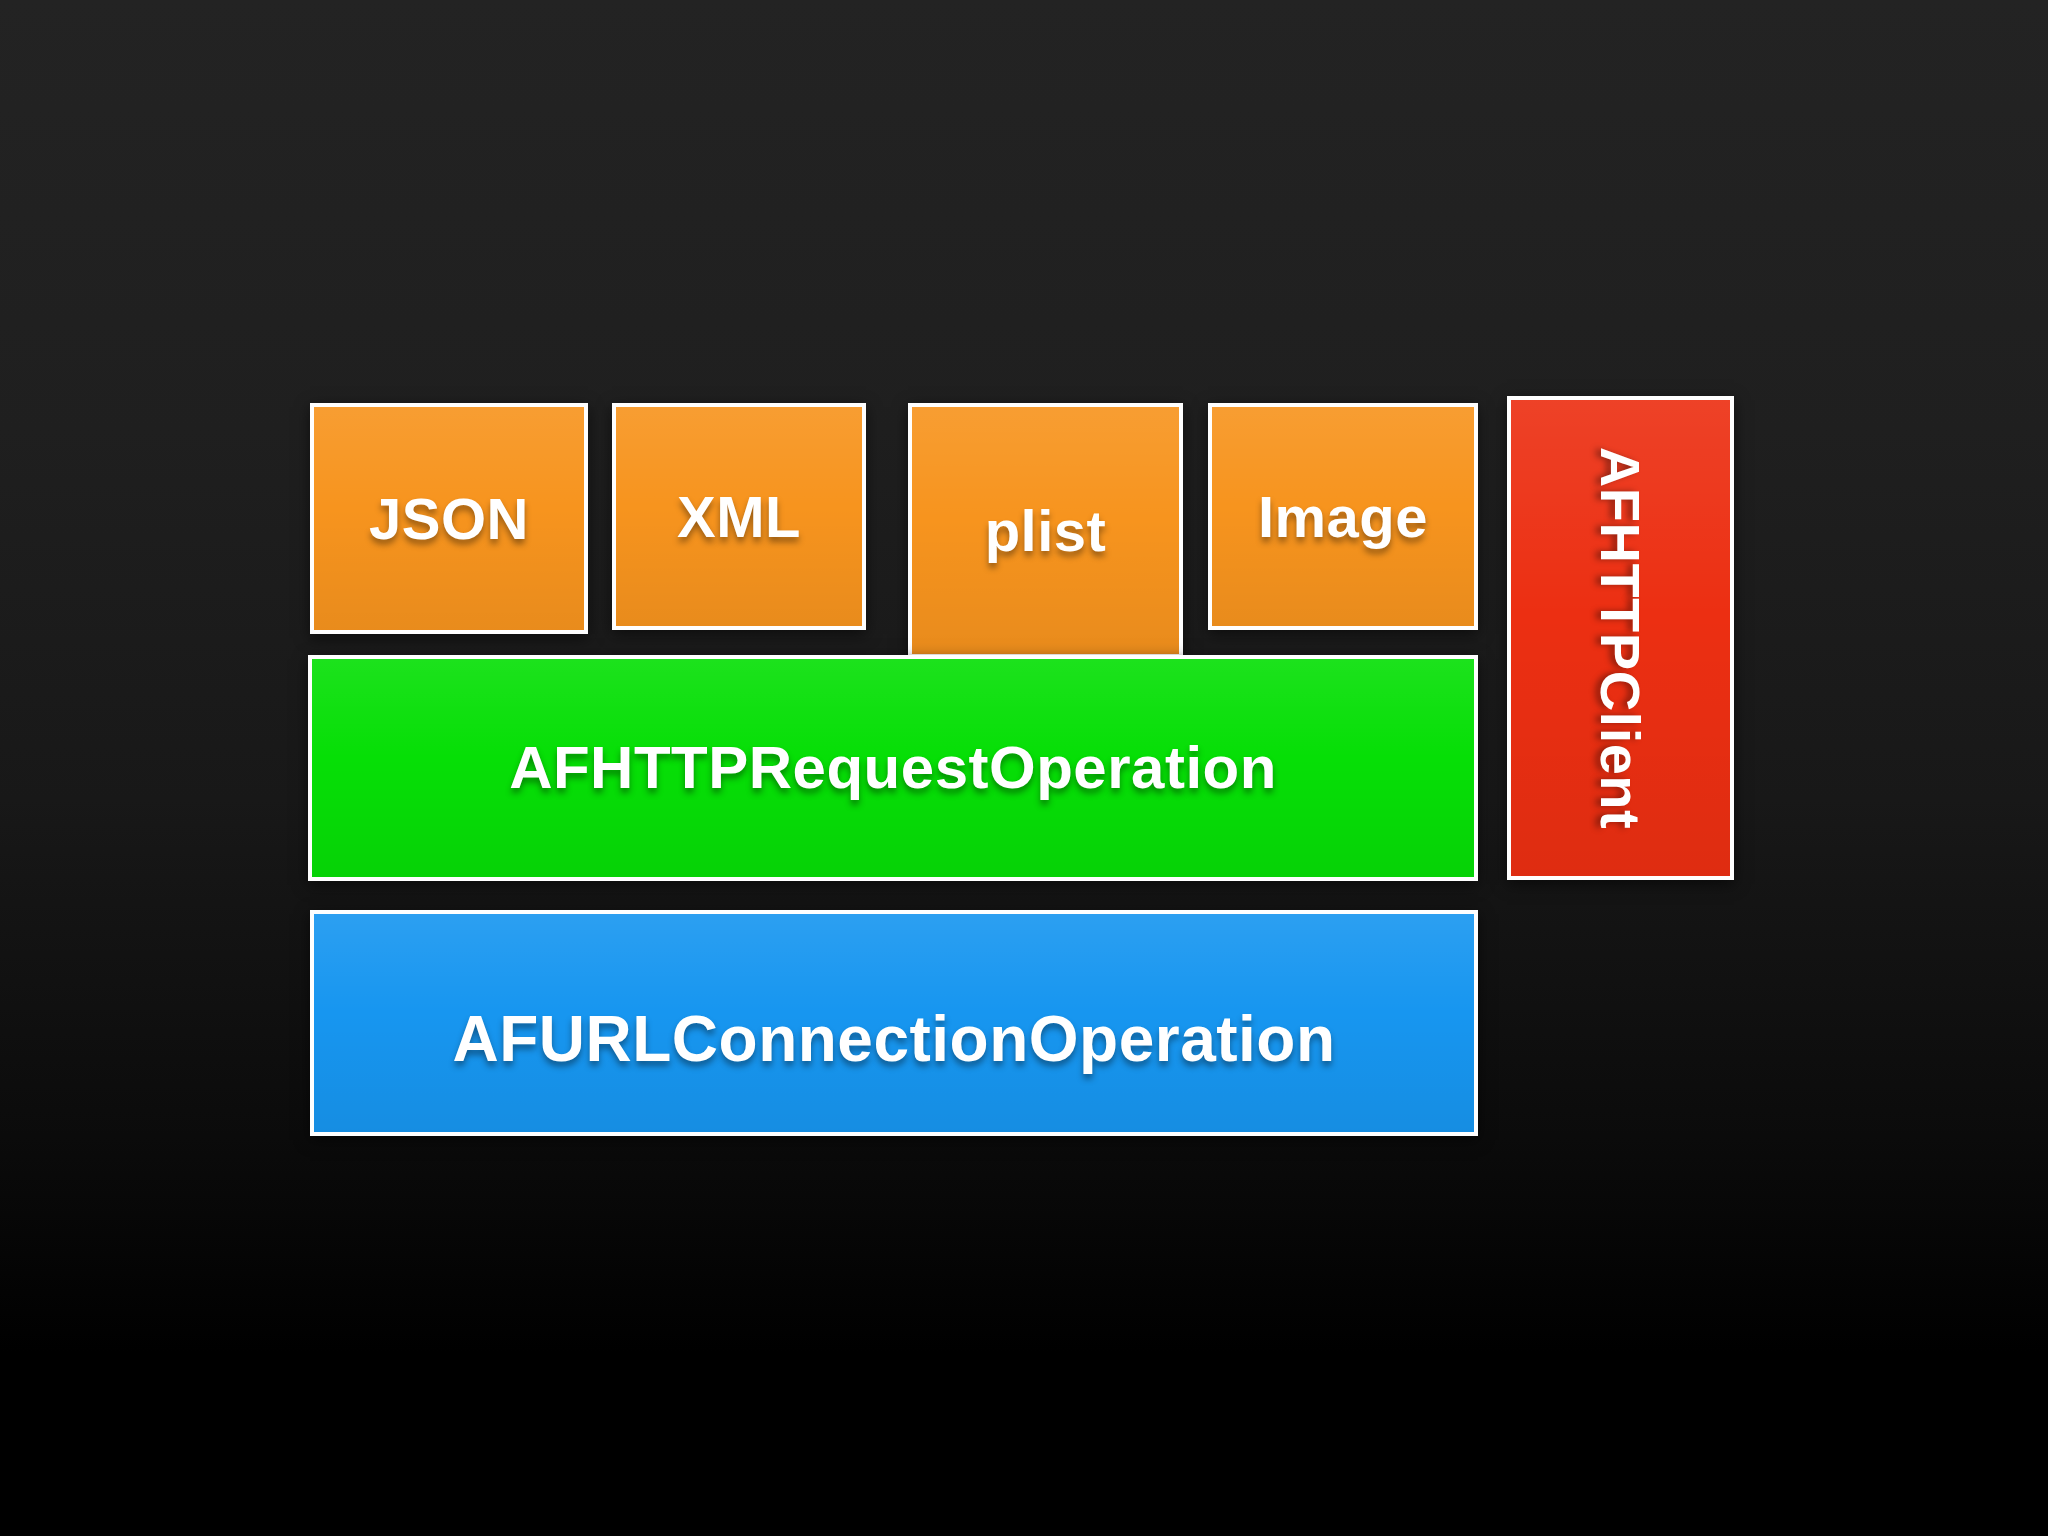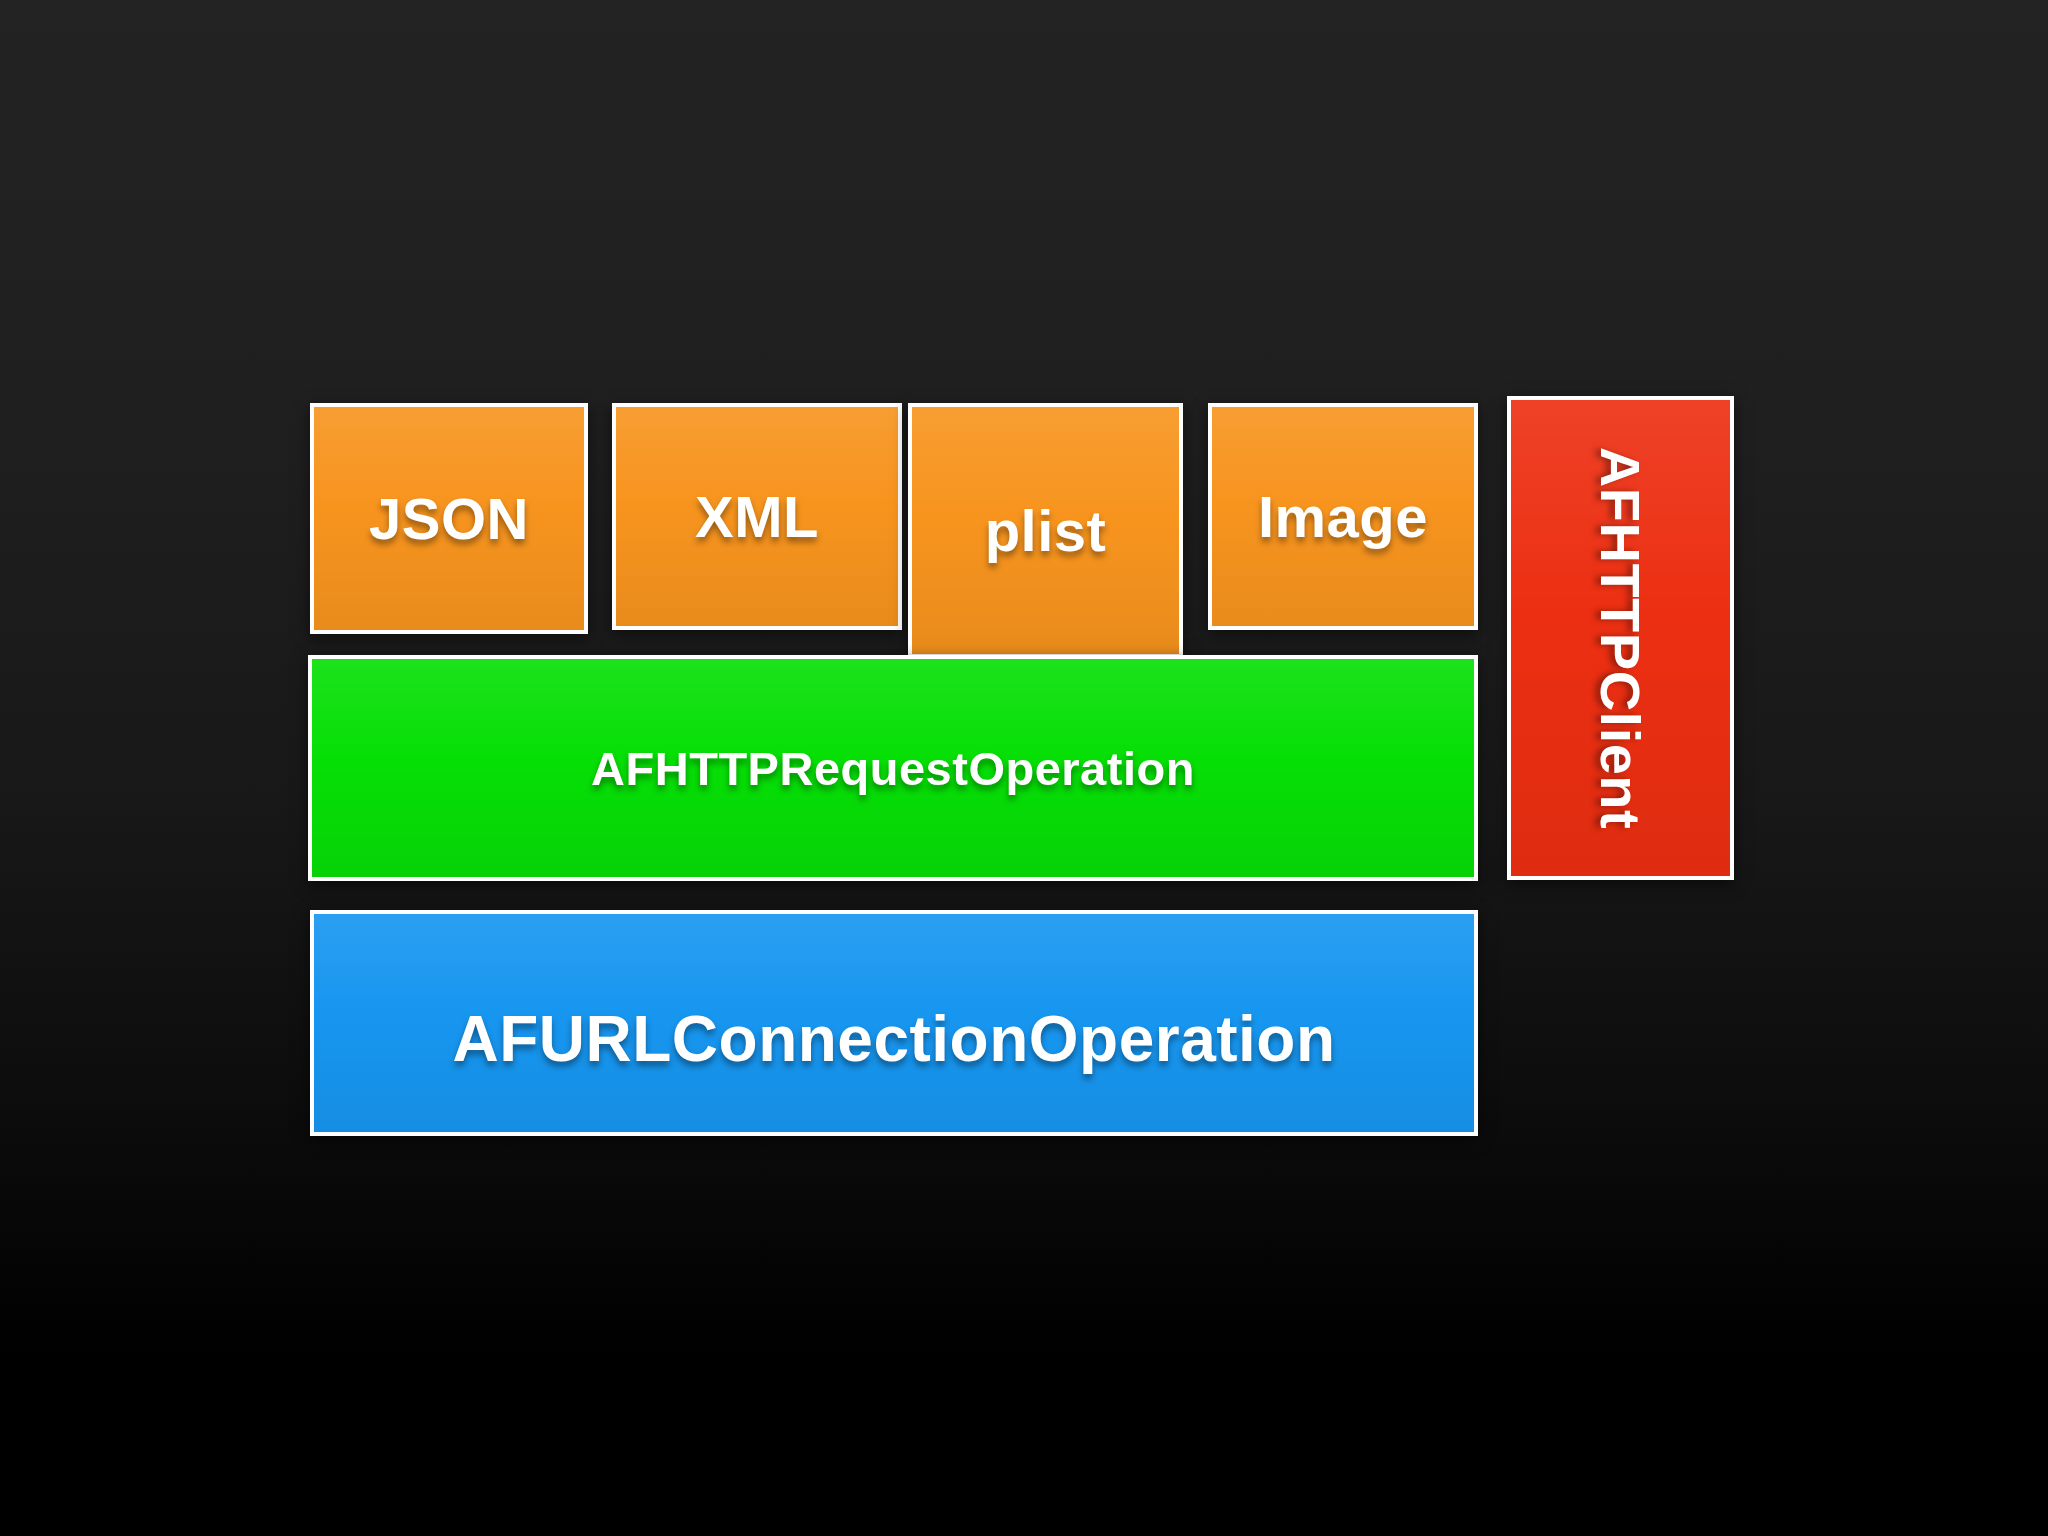--- a/index.html
+++ b/index.html
@@ -34,29 +34,29 @@
   .box .label {
     color: #ffffff;
     font-weight: bold;
     letter-spacing: 0.5px;
     white-space: nowrap;
     text-shadow: 0 5px 6px rgba(0,0,0,0.38);
     line-height: 1;
   }
   
   .box-json   { left: 310px;  top: 403px; width: 278px;  height: 231px; }
-  .box-xml    { left: 612px;  top: 403px; width: 290px;  height: 227px; }
+  .box-xml    { left: 612px;  top: 403px; width: 254px;  height: 227px; }
   .box-plist  { left: 908px;  top: 403px; width: 275px;  height: 255px; }
   .box-image  { left: 1208px; top: 403px; width: 270px;  height: 227px; }
   .box-json .label, .box-xml .label, .box-plist .label, .box-image .label {
     font-size: 58px;
   }
   
   .box-request { left: 308px; top: 655px; width: 1170px; height: 226px; }
-  .box-request .label { font-size: 47px; }
+  .box-request .label { font-size: 60px; }
   
   .box-connection { left: 310px; top: 910px; width: 1168px; height: 226px; }
   .box-connection .label { font-size: 64px; margin-top: 32px; }
   
   .box-client { left: 1507px; top: 396px; width: 227px; height: 484px; }
   .box-client .label {
     font-size: 56px;
     transform: rotate(90deg);
   }
 </style>

